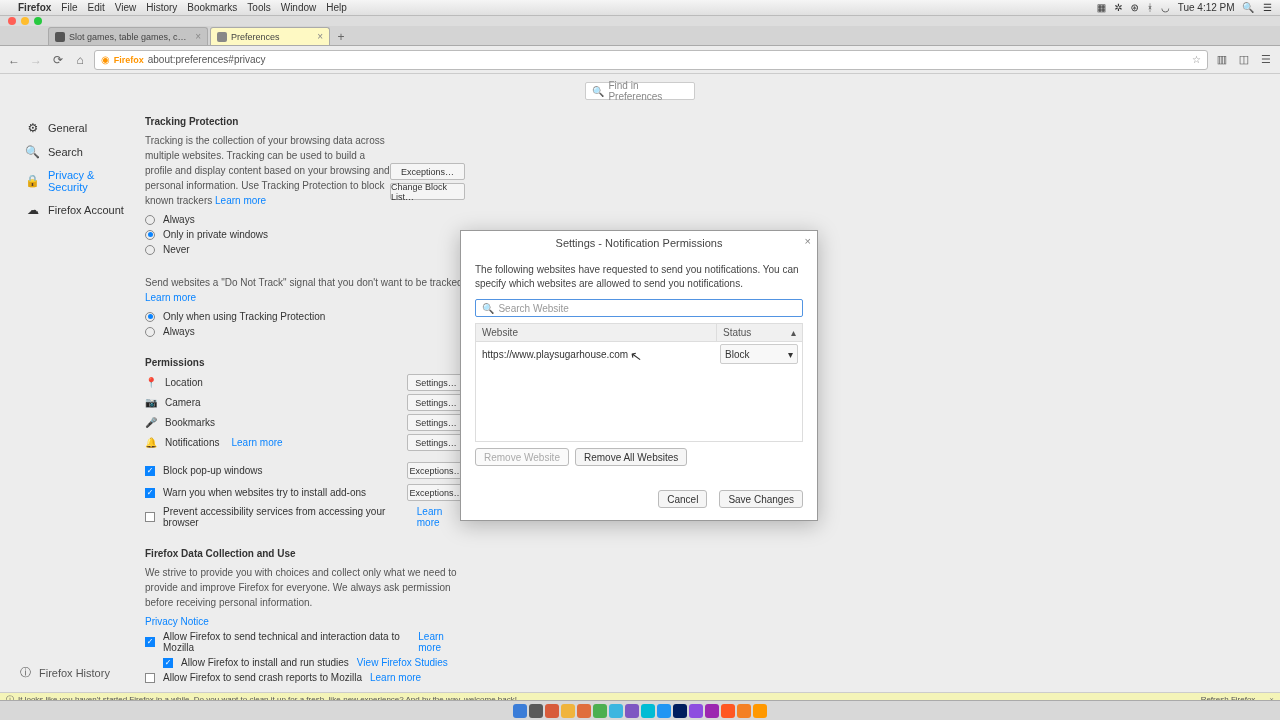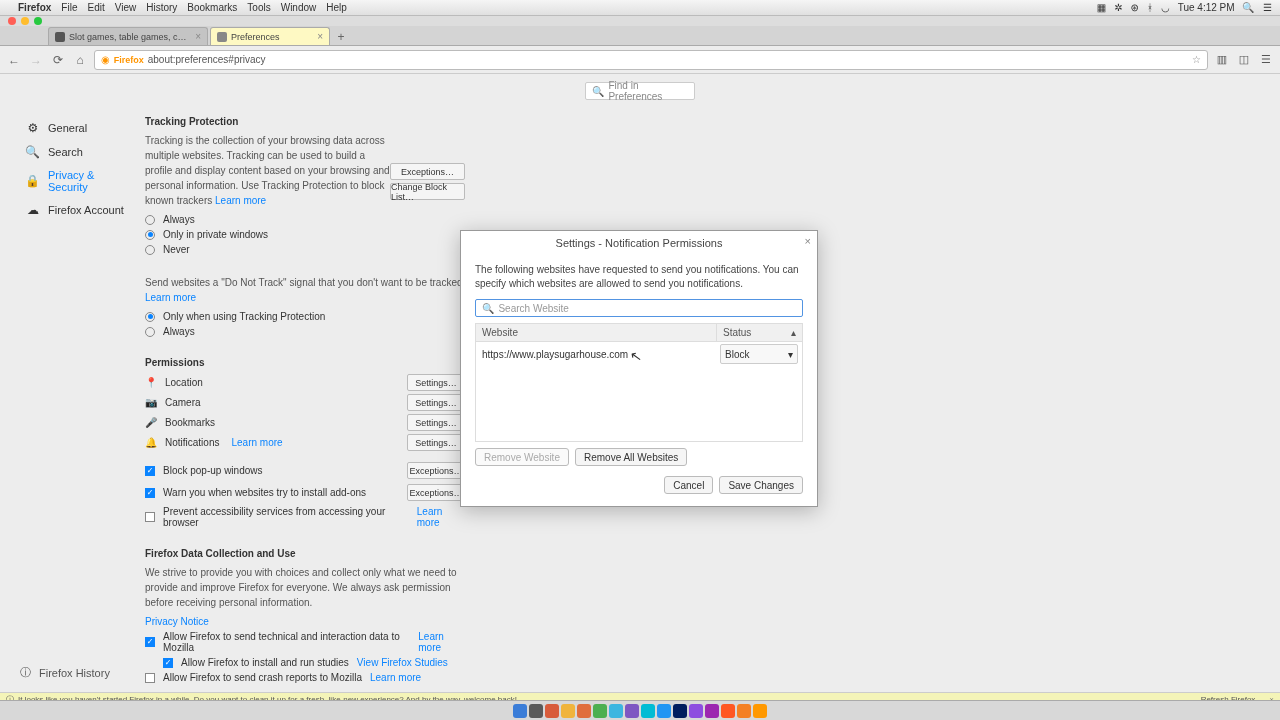--- a/index.html
+++ b/index.html
@@ -79,21 +79,21 @@
 .th-web { flex: 1; }
 .th-status { width: 86px; border-left: 1px solid #ddd; display: flex; align-items: center; justify-content: space-between; }
 .table-body { border: 1px solid #ddd; border-top: none; height: 100px; }
 .tr { display: flex; align-items: center; font-size: 10px; }
 .td-web { flex: 1; padding: 3px 6px; }
 .td-status { width: 86px; padding: 2px 4px; }
 .select { height: 20px; border: 1px solid #ccc; border-radius: 2px; display: flex; align-items: center; justify-content: space-between; padding: 0 4px; font-size: 10px; background: #f8f8f8; }
 .modal-btns-row1 { display: flex; gap: 6px; margin-top: 6px; }
 .modal-btn { height: 18px; background: #f5f5f5; border: 1px solid #bbb; border-radius: 3px; font-size: 10px; padding: 0 8px; display: flex; align-items: center; }
 .modal-btn.disabled { color: #aaa; background:#fafafa;}
-.modal-btns-row2 { display: flex; justify-content: flex-end; gap: 6px; margin-top: 10px; }
+.modal-btns-row2 { display: flex; justify-content: flex-end; gap: 12px; margin-top: 24px; }
 
 
 .cursor { position: absolute; left: 630px; top: 348px; font-size: 14px; z-index: 200; pointer-events: none; transform: rotate(-10deg); }
 
 
 .notice { position: absolute; bottom: 14px; left: 0; right: 0; height: 14px; background: #f4f4b8; border-top: 1px solid #ccc; display: flex; align-items: center; padding: 0 6px; font-size: 8px; color: #555; }
 .notice .icon { margin-right: 4px; }
 .notice .refresh { margin-left: auto; text-decoration: underline; margin-right: 6px; }
 .notice .x { color: #777; }
 

